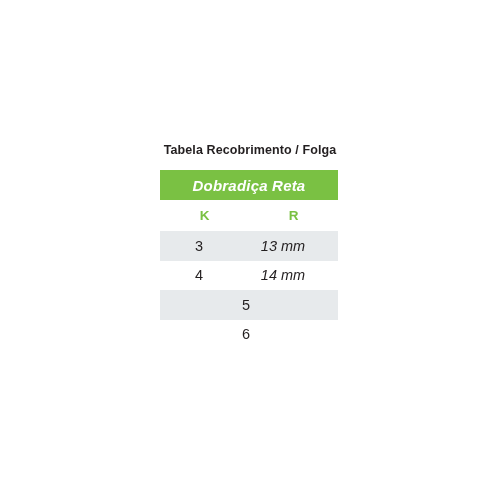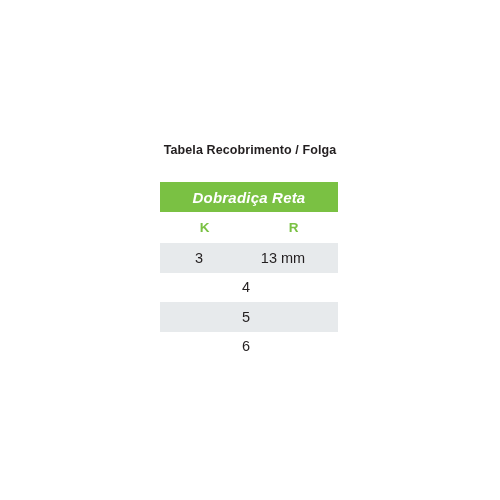--- a/index.html
+++ b/index.html
@@ -34,21 +34,20 @@
     letter-spacing: 0.1px;
     white-space: nowrap;
   }
 
   
   .spec-table {
     position: absolute;
     left: 160px;
     top: 170px;
     width: 178px;
-    margin-top: 12px;
   }
 
   
   .table-banner {
     height: 30px;
     background: #7ac143;
     display: flex;
     align-items: center;
     justify-content: center;
   }
@@ -94,20 +93,21 @@
     color: #231f20;
     font-size: 14.5px;
     font-weight: normal;
     white-space: nowrap;
   }
   .data-cell.col-k {
     padding-right: 6px;
   }
   .data-cell.col-r {
     padding-right: 16px;
+    font-style: italic;
   }
 </style>
 </head>
 <body>
 
 <div id="page">
 
   <div class="table-title">Tabela Recobrimento / Folga</div>
 
   <div class="spec-table">
@@ -121,20 +121,21 @@
       <div class="col-head-cell">R</div>
     </div>
 
     <div class="data-row shaded">
       <div class="data-cell col-k">3</div>
       <div class="data-cell col-r">13 mm</div>
     </div>
 
     <div class="data-row">
       <div class="data-cell col-k">4</div>
+      <div class="data-cell col-r">14 mm</div>
     </div>
 
     <div class="data-row shaded">
       <div class="data-cell col-k">5</div>
     </div>
 
     <div class="data-row">
       <div class="data-cell col-k">6</div>
     </div>
 

